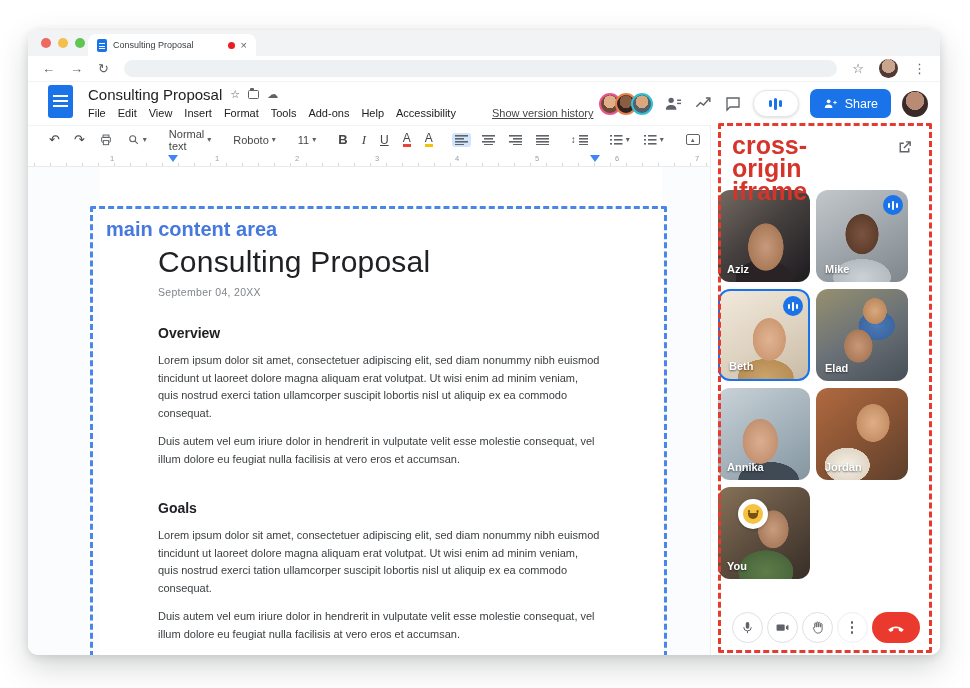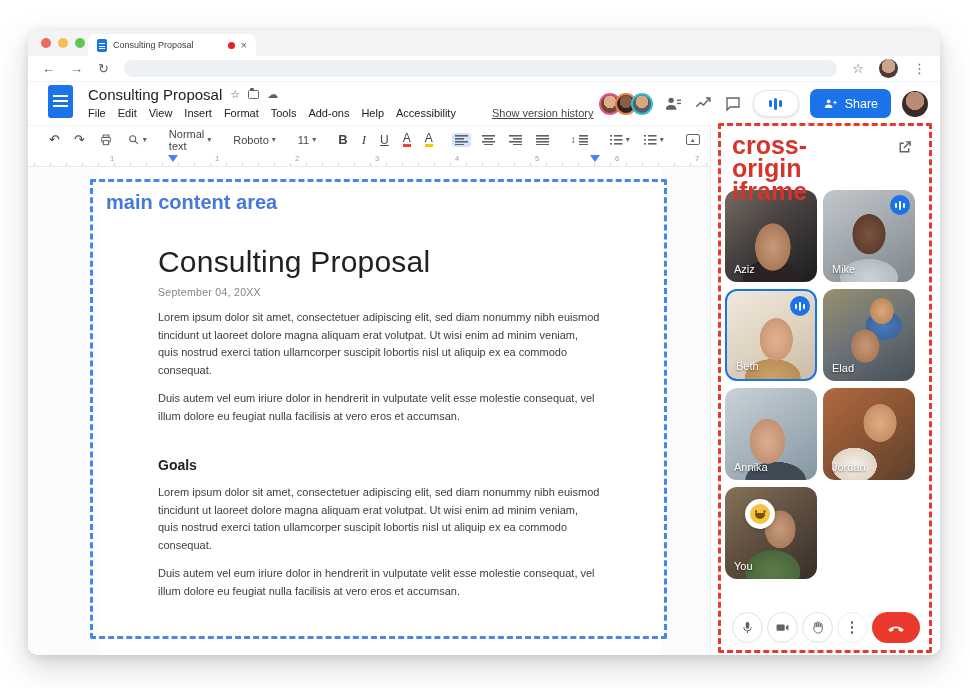--- a/index.html
+++ b/index.html
@@ -105,22 +105,22 @@
     padding:78px 62px 0 58px; }
   .doc-title { font-size:30px; font-weight:400; color:#202124; letter-spacing:.2px; }
   .doc-date { margin-top:7px; font-size:10.5px; color:#80868b; letter-spacing:.3px; }
   .doc-h2 { margin-top:27px; font-size:14px; font-weight:600; color:#202124; }
   .doc-h2.goals { margin-top:32px; }
   .doc-p { margin-top:11px; font-size:11px; line-height:17.5px; color:#3c4043; }
 
   
   .sidebar { width:230px; background:#fff; border-left:1px solid #eceef1; position:relative; }
   .opennew { position:absolute; right:27px; top:14px; width:17px; height:17px; }
-  .grid { position:absolute; left:14px; top:65px; width:190px; display:grid;
-    grid-template-columns:92px 92px; grid-auto-rows:92px; column-gap:6px; row-gap:7px; }
+  .grid { position:absolute; left:7px; top:65px; width:190px; display:grid;
+    grid-template-columns:92px 92px; grid-auto-rows:92px; column-gap:6px; row-gap:7px;font-weight:bold; }
   .tile { position:relative; border-radius:12px; overflow:hidden; }
   .tile.active { border:2.5px solid #1a73e8; }
   .pname { position:absolute; left:9px; bottom:7px; font-size:11px; color:#fff;
     text-shadow:0 1px 2px rgba(0,0,0,.55); }
   .audio-badge { position:absolute; right:5px; top:5px; width:20px; height:20px; border-radius:50%;
     background:#1a73e8; display:flex; align-items:center; justify-content:center; gap:1.5px; }
   .ab { width:2.2px; border-radius:1px; background:#fff; }
   .ab.s{ height:5px; } .ab.m{ height:9px; }
   .reaction { position:absolute; left:20px; top:12px; width:30px; height:30px; border-radius:50%;
     background:#fff; display:flex; align-items:center; justify-content:center;
@@ -135,21 +135,21 @@
     align-items:center; gap:4px; }
   .cbtn { width:31px; height:31px; border-radius:50%; background:#fff; border:1px solid #dde0e4;
     display:flex; align-items:center; justify-content:center; }
   .cbtn.more { border-color:#eceef1; }
   .endcall { width:48px; height:31px; border-radius:16px; background:#ea3a2d; border:none;
     display:flex; align-items:center; justify-content:center; }
   .dots { display:flex; flex-direction:column; gap:2.5px; }
   .dots span { width:2.6px; height:2.6px; border-radius:50%; background:#5f6368; }
 
   
-  .blue-rect { position:absolute; left:62px; top:149px; width:577px; height:460px;
+  .blue-rect { position:absolute; left:62px; top:176px; width:577px; height:460px;
     border:3px dashed #4a86e8; border-radius:2px; pointer-events:none; z-index:5; }
   .blue-label { position:absolute; left:13px; top:9px; font-size:20px; font-weight:700; color:#4679dd; }
   .red-rect { position:absolute; left:690px; top:93px; width:214px; height:530px;
     border:3px dashed #e63a2e; border-radius:2px; pointer-events:none; z-index:6; }
   .red-label { position:absolute; left:11px; top:8px; width:130px; font-size:25px; font-weight:700;
     line-height:23px; color:#d6342b; }
 </style>
 </head>
 <body>
 
@@ -337,20 +337,21 @@
           <span class="rn">6</span>
             <span class="rn">7</span>
           <span class="rtri l"></span>
           <span class="rtri rr"></span>
         </div>
 
         <div class="canvas">
           <div class="page">
             <div class="doc-title">Consulting Proposal</div>
             <div class="doc-date">September 04, 20XX</div>
+            <div class="doc-h2">Overview</div>
             <p class="doc-p">Lorem ipsum dolor sit amet, consectetuer adipiscing elit, sed diam nonummy nibh euismod tincidunt ut laoreet dolore magna aliquam erat volutpat. Ut wisi enim ad minim veniam, quis nostrud exerci tation ullamcorper suscipit lobortis nisl ut aliquip ex ea commodo consequat.</p>
             <p class="doc-p">Duis autem vel eum iriure dolor in hendrerit in vulputate velit esse molestie consequat, vel illum dolore eu feugiat nulla facilisis at vero eros et accumsan.</p>
             <div class="doc-h2 goals">Goals</div>
             <p class="doc-p">Lorem ipsum dolor sit amet, consectetuer adipiscing elit, sed diam nonummy nibh euismod tincidunt ut laoreet dolore magna aliquam erat volutpat. Ut wisi enim ad minim veniam, quis nostrud exerci tation ullamcorper suscipit lobortis nisl ut aliquip ex ea commodo consequat.</p>
             <p class="doc-p">Duis autem vel eum iriure dolor in hendrerit in vulputate velit esse molestie consequat, vel illum dolore eu feugiat nulla facilisis at vero eros et accumsan.</p>
           </div>
         </div>
       </div>
 
       <div class="sidebar">

